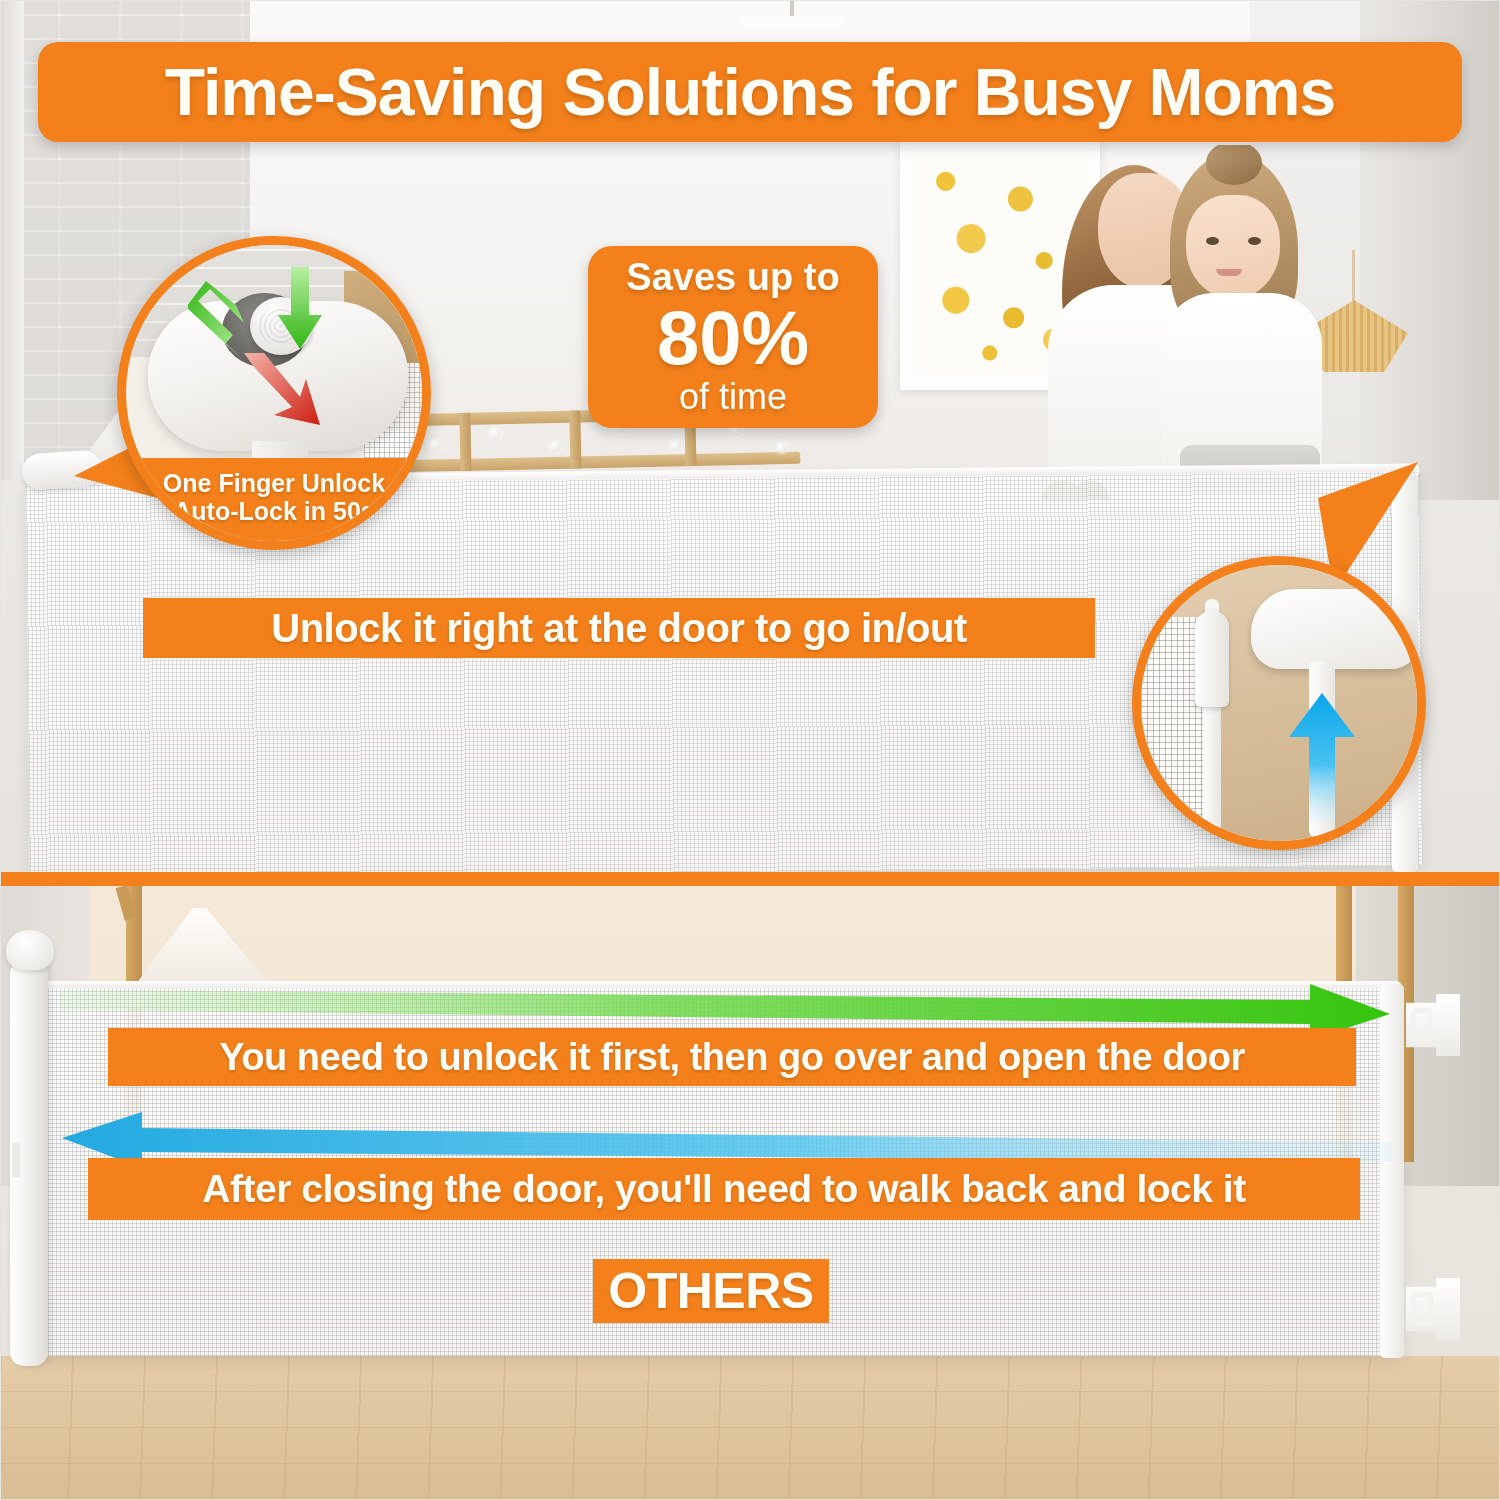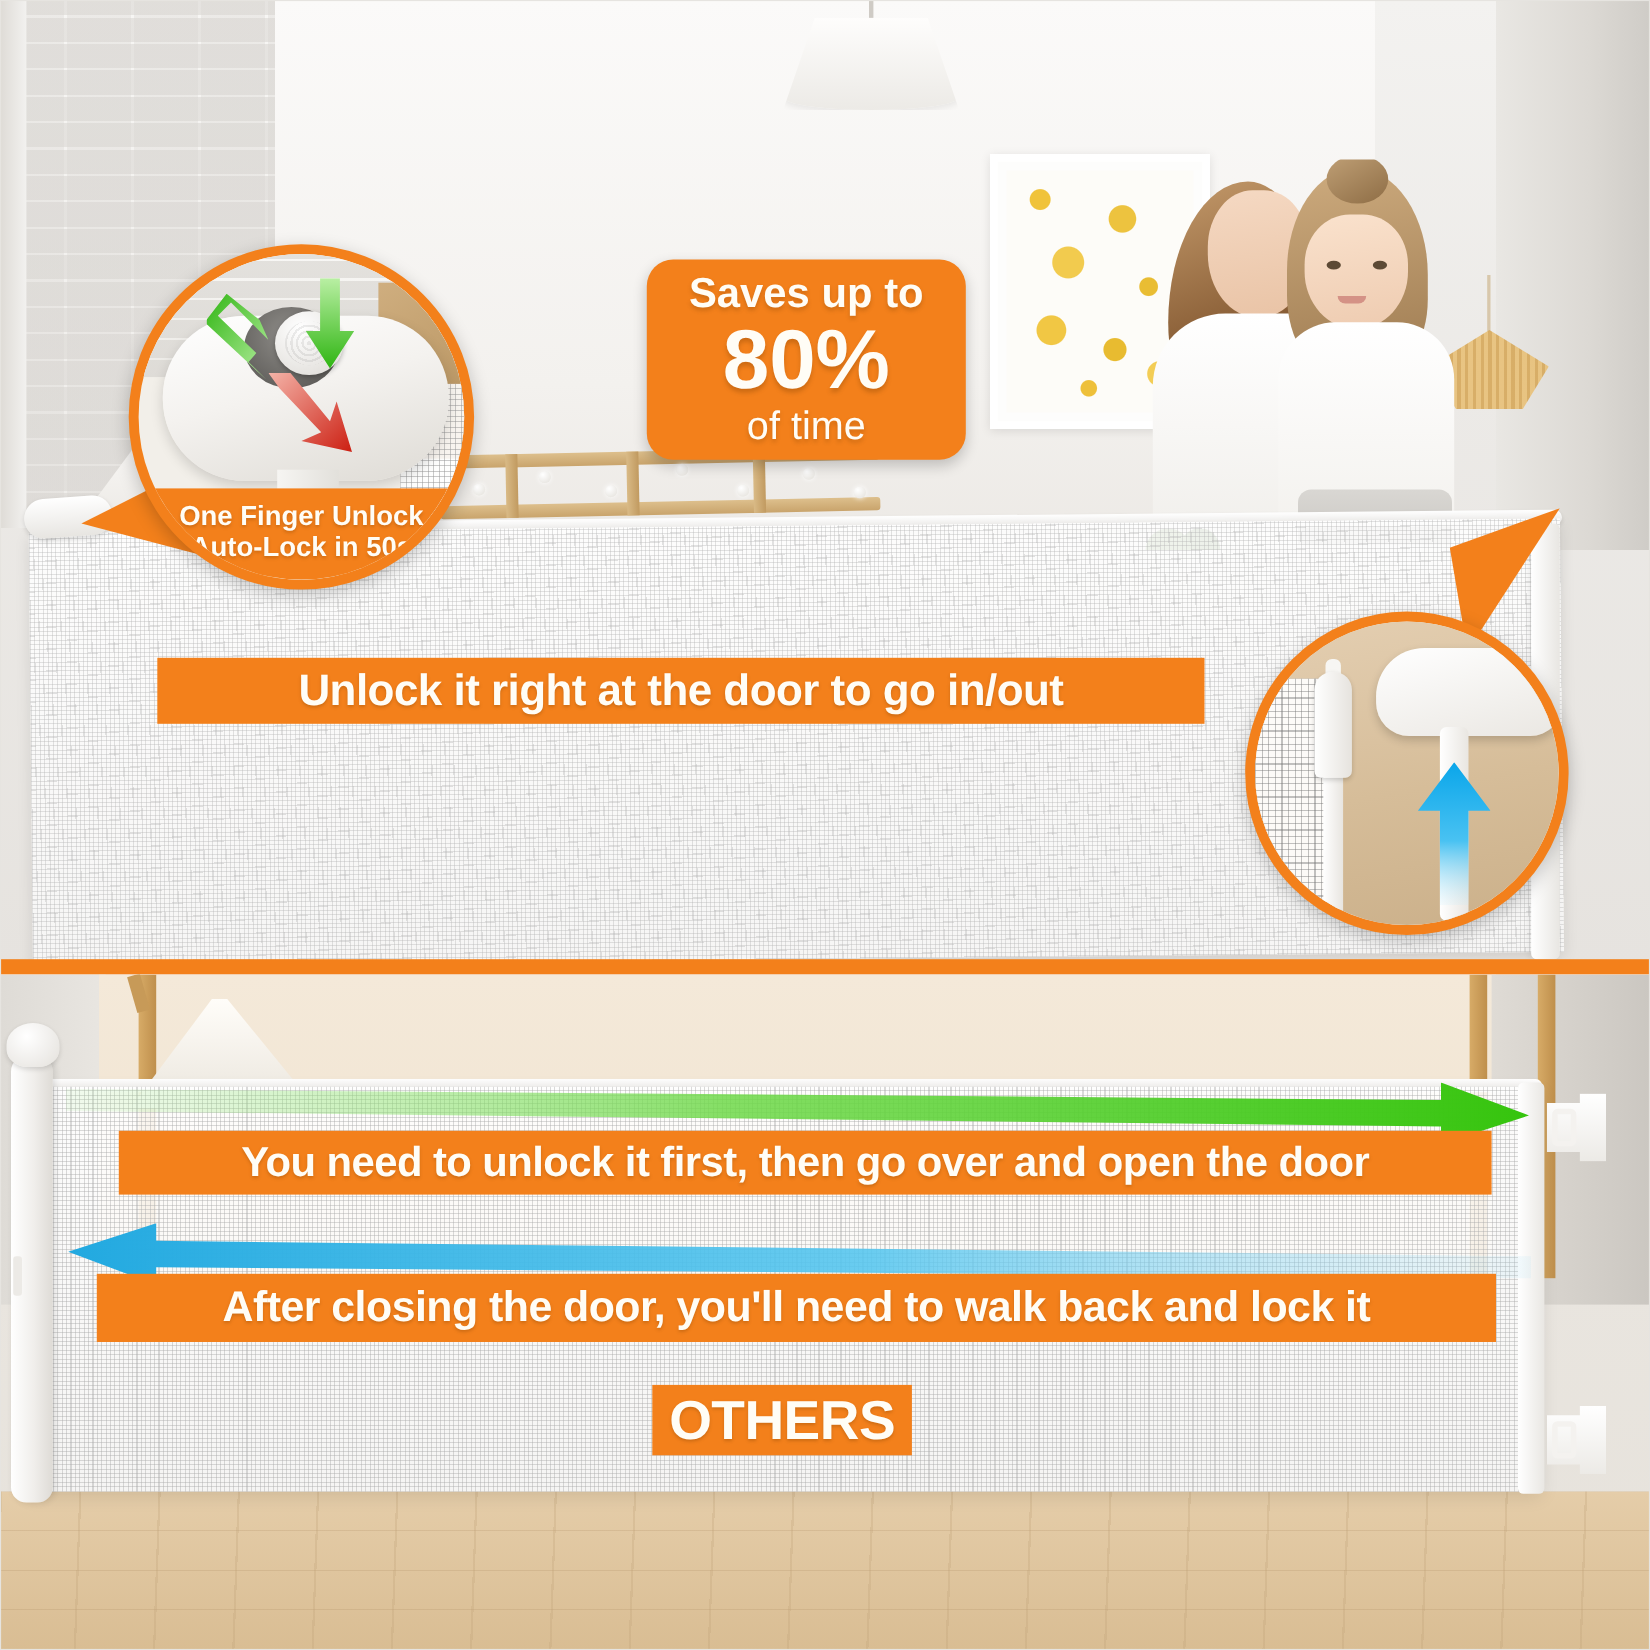--- a/index.html
+++ b/index.html
@@ -294,38 +294,38 @@
     box-shadow:0 5px 13px rgba(0,0,0,.18);
   }
   .title-banner span{
     color:#fffdf6; font-size:66px; font-weight:bold; letter-spacing:-1px;
     white-space:nowrap;
     text-shadow:0 3px 5px rgba(120,60,0,.32);
   }
 
   
   .saves-badge{
-    position:absolute; left:588px; top:236px; width:290px; height:182px;
+    position:absolute; left:588px; top:246px; width:290px; height:182px;
     background:#F3801B; border-radius:24px;
     display:flex; flex-direction:column; align-items:center; justify-content:center;
     box-shadow:0 5px 13px rgba(0,0,0,.20);
     color:#fffdf6; text-shadow:0 3px 4px rgba(120,60,0,.30);
   }
   .saves-badge .l1{ font-size:38px; font-weight:bold; line-height:1.05; }
   .saves-badge .l2{ font-size:76px; font-weight:bold; line-height:1.0; margin:2px 0;text-align:right; }
   .saves-badge .l3{ font-size:36px; font-weight:normal; line-height:1.05; }
 
   
   .callout{
     position:absolute; border-radius:50%;
     border:9px solid #F3801B; overflow:hidden;
     box-shadow:0 5px 16px rgba(0,0,0,.22);
     background:#f2efe9;
   }
-  #callout-left{ left:117px; top:222px; width:314px; height:314px; }
+  #callout-left{ left:117px; top:236px; width:314px; height:314px; }
   #callout-right{ left:1132px; top:556px; width:294px; height:294px; }
 
   .cl-lock-body{
     position:absolute; left:22px; top:56px; width:260px; height:150px;
     background:linear-gradient(165deg,#ffffff 0%,#f4f2ef 45%,#dedbd5 100%);
     border-radius:74px; box-shadow:0 5px 12px rgba(0,0,0,.15);
   }
   .cl-lock-recess{
     position:absolute; left:96px; top:48px; width:86px; height:74px;
     background:radial-gradient(ellipse at 45% 35%,#8f8d89,#514f4c);
@@ -469,20 +469,23 @@
       <div class="bulb" style="left:330px;top:18px"></div>
       <div class="bulb" style="left:376px;top:36px"></div>
     </div>
 
     <div class="gate-top-rail"></div>
     <div class="gate-top"></div>
     <div class="mount-tl"></div>
     <div class="post-tr"></div>
   </div>
 
+  <div class="title-banner">
+    <span>Time-Saving Solutions for Busy Moms</span>
+  </div>
 
   <div class="saves-badge">
     <div class="l1">Saves up to</div>
     <div class="l2">80%</div>
     <div class="l3">of time</div>
   </div>
 
   <svg class="pointer" style="left:38px;top:398px;width:190px;height:110px" viewBox="0 0 190 110">
     <polygon points="190,0 150,108 36,78" fill="#F3801B"></polygon>
   </svg>

